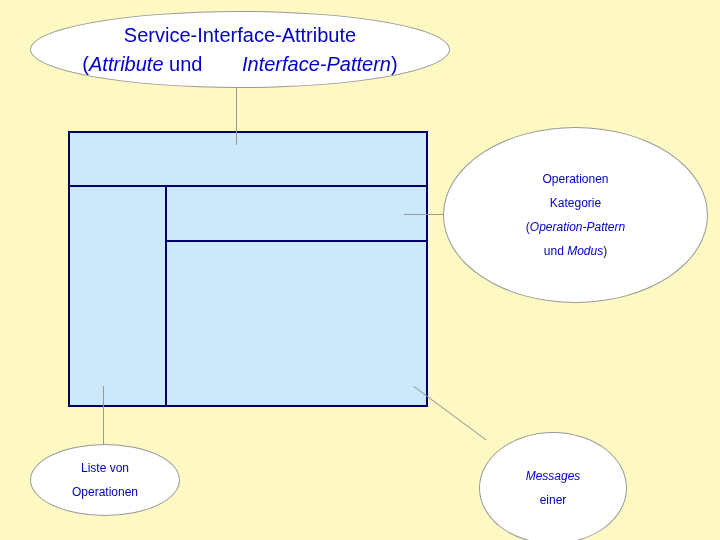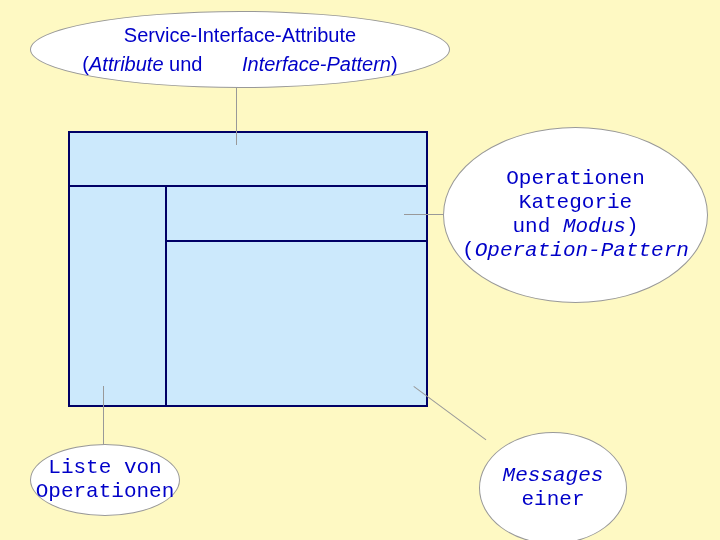--- a/index.html
+++ b/index.html
@@ -24,21 +24,21 @@
     display: flex;
     flex-direction: column;
     align-items: center;
     justify-content: center;
     text-align: center;
     color: #0000C8;
     box-sizing: border-box;
   }
   .ellipse .tline { white-space: pre; }
   .ellipse.top-callout   { font-size: 20px; line-height: 29px; }
-  .ellipse.side-callout  { font-size: 21px; line-height: 24px; font-family: Liberation Mono, monospace; }
+  .ellipse.side-callout  { font-size: 12px; line-height: 24px; }
 
   #top-ellipse   { left: 30px;  top: 11px;  width: 420px; height: 77px;  }
   #right-ellipse { left: 443px; top: 127px; width: 265px; height: 176px; }
   #left-ellipse  { left: 30px;  top: 444px; width: 150px; height: 72px; text-align: center;  }
   #br-ellipse    { left: 479px; top: 432px; width: 148px; height: 112px; }
 
   #main-box {
     position: absolute;
     left: 68px; top: 131px;
     width: 360px; height: 276px;
@@ -88,22 +88,22 @@
   </div>
 
   <div id="conn-top" class="connector"></div>
   <div id="conn-right" class="connector"></div>
   <div id="conn-left" class="connector"></div>
   <div id="conn-diag" class="connector"></div>
 
   <div id="right-ellipse" class="ellipse side-callout">
       <div class="tline"><span>Operationen</span></div>
       <div class="tline"><span>Kategorie</span></div>
+      <div class="tline"><span>(</span><span style="font-style: italic;">Operation-Pattern</span></div>
       <div class="tline"><span>und </span><span style="font-style: italic;">Modus</span><span>)</span></div>
-      <div class="tline"><span>(</span><span style="font-style: italic;">Operation-Pattern</span></div>
     </div>
 
   <div id="left-ellipse" class="ellipse side-callout">
       <div class="tline"><span>Liste von</span></div>
       <div class="tline"><span>Operationen</span></div>
     </div>
 
   <div id="br-ellipse" class="ellipse side-callout">
       <div class="tline"><span style="font-style: italic;">Messages</span></div>
       <div class="tline"><span>einer</span></div>

